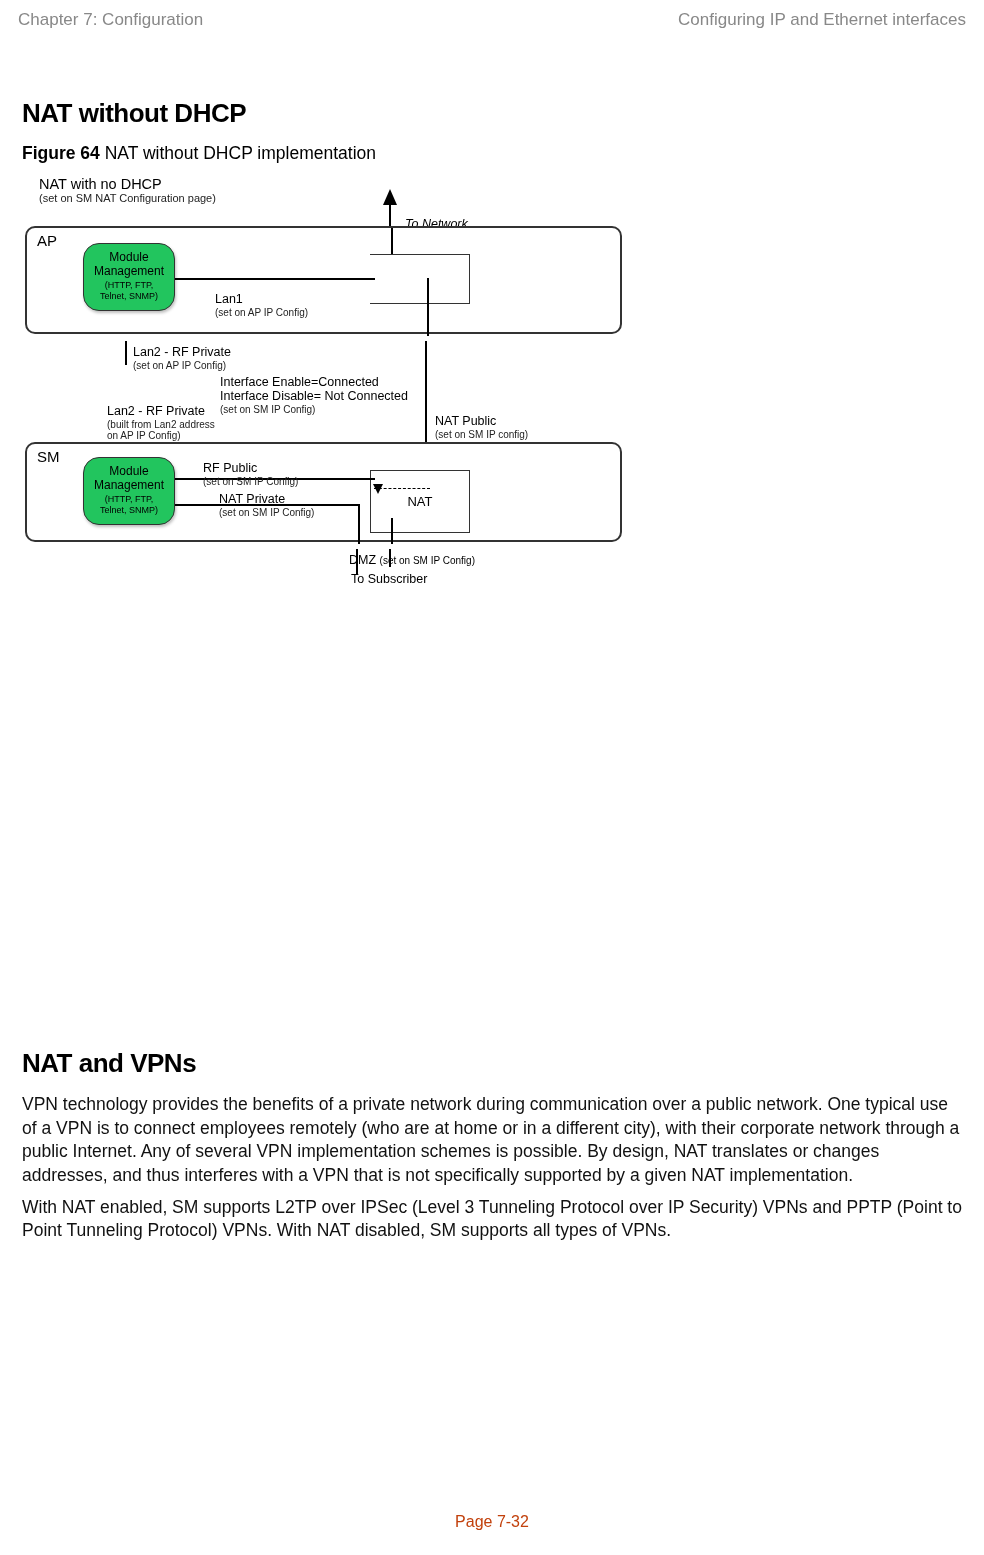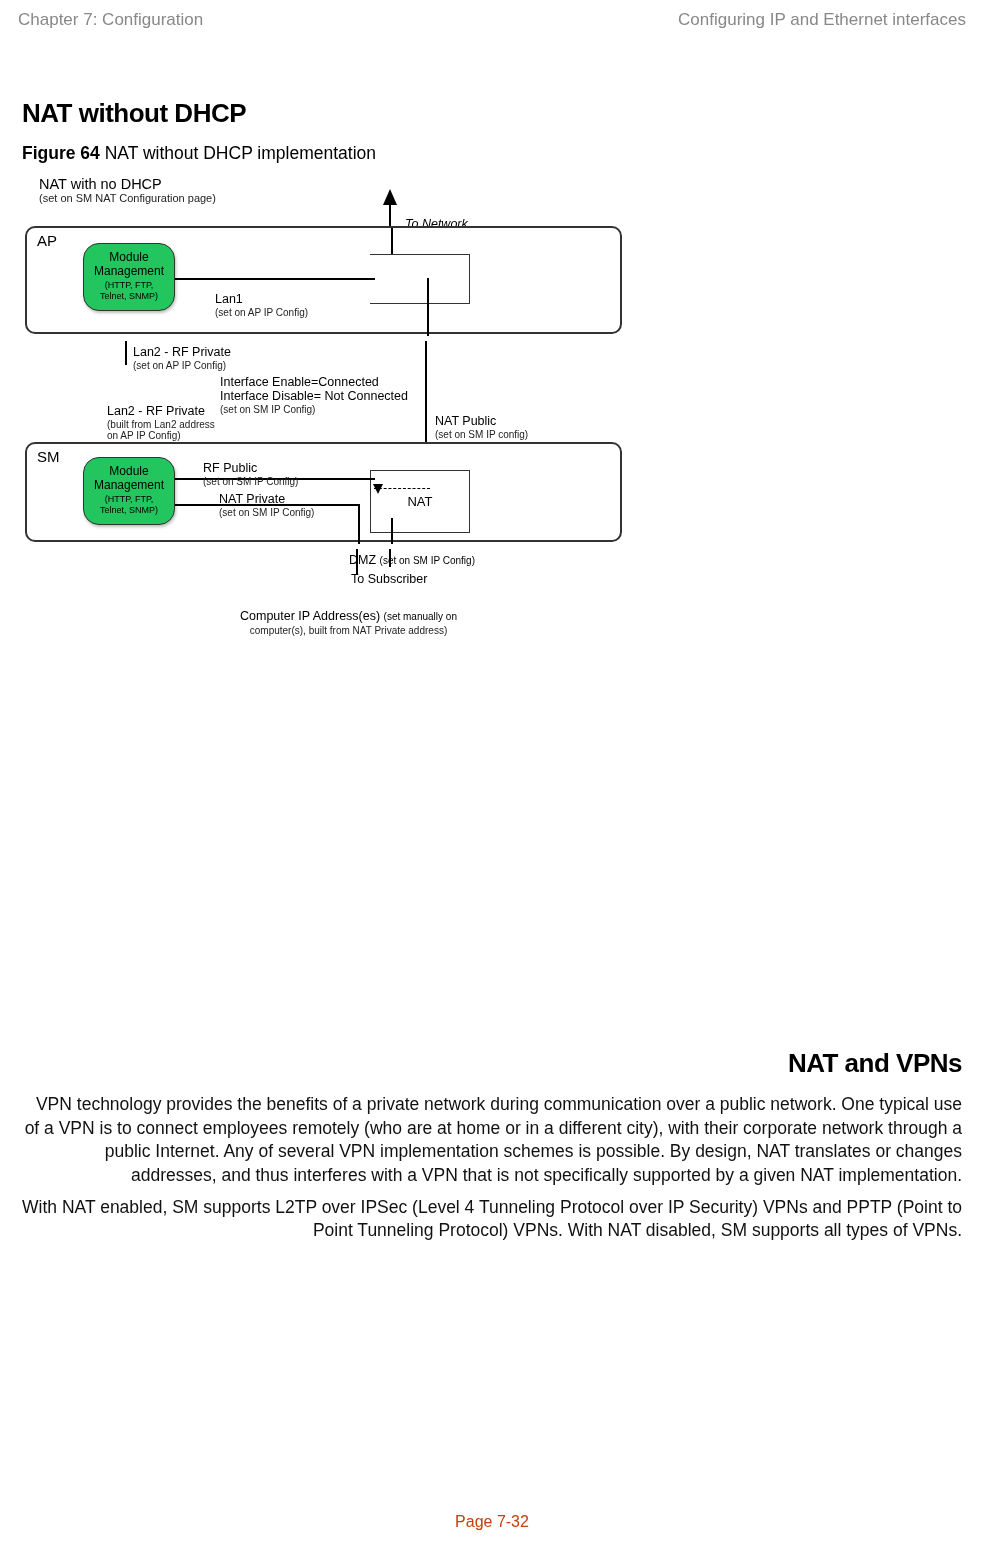--- a/index.html
+++ b/index.html
@@ -121,21 +121,21 @@
   .footer-page {
     position: absolute;
     left: 0; right: 0; bottom: 24px;
     text-align: center;
     font-size: 16px;
     color: #c2410c;
   }
 
   .body-text { font-size: 17.5px; line-height: 1.35; margin-bottom: 8px; color: #111;}
 
-  .section2 { margin-top: 36px; text-align: right; }
+  .section2 { margin-top: 36px; }
 </style>
 </head>
 <body>
 
 <div class="top-header">
   <span>Chapter 7:  Configuration</span>
   <span>Configuring IP and Ethernet interfaces</span>
 </div>
 
 <div class="content">
@@ -234,30 +234,25 @@
 
     <div class="line-v" style="left:364px; top:373px; height:18px;"></div>
     <div class="lbl" style="left:324px; top:378px;">
       <span style="font-size:12.5px;">DMZ</span>
       <span style="font-size:10px;">(set on SM IP Config)</span>
     </div>
 
     <div class="line-v" style="left:331px; top:373px; height:26px;"></div>
     <div class="lbl" style="left:326px; top:397px;">To Subscriber</div>
 
-    <div class="lbl" style="left:215px; top:432px; text-align:left; line-height:1.3;">
-      <span>Computer IP Address(es)</span>
-      <span style="font-size:10px;">(set manually on</span>
-      <span class="cap" style="text-align:center; display:block;">computer(s), built from NAT Private address)</span>
-    </div>
 
     <div style="height:470px;"></div>
   </div>
 
   <div class="section2">
     <div class="h2">NAT and VPNs</div>
     <p class="body-text">VPN technology provides the benefits of a private network during communication over a public network. One typical use of a VPN is to connect employees remotely (who are at home or in a different city), with their corporate network through a public Internet. Any of several VPN implementation schemes is possible. By design, NAT translates or changes addresses, and thus interferes with a VPN that is not specifically supported by a given NAT implementation.</p>
-    <p class="body-text">With NAT enabled, SM supports L2TP over IPSec (Level 4 Tunneling Protocol over IP Security) VPNs and PPTP (Point to Point Tunneling Protocol) VPNs. With NAT disabled, SM supports all types of VPNs.</p>
+    <p class="body-text">With NAT enabled, SM supports L2TP over IPSec (Level 3 Tunneling Protocol over IP Security) VPNs and PPTP (Point to Point Tunneling Protocol) VPNs. With NAT disabled, SM supports all types of VPNs.</p>
   </div>
 
 </div>
 
 <div class="footer-page">Page 7-32</div>
 
 </body></html>

